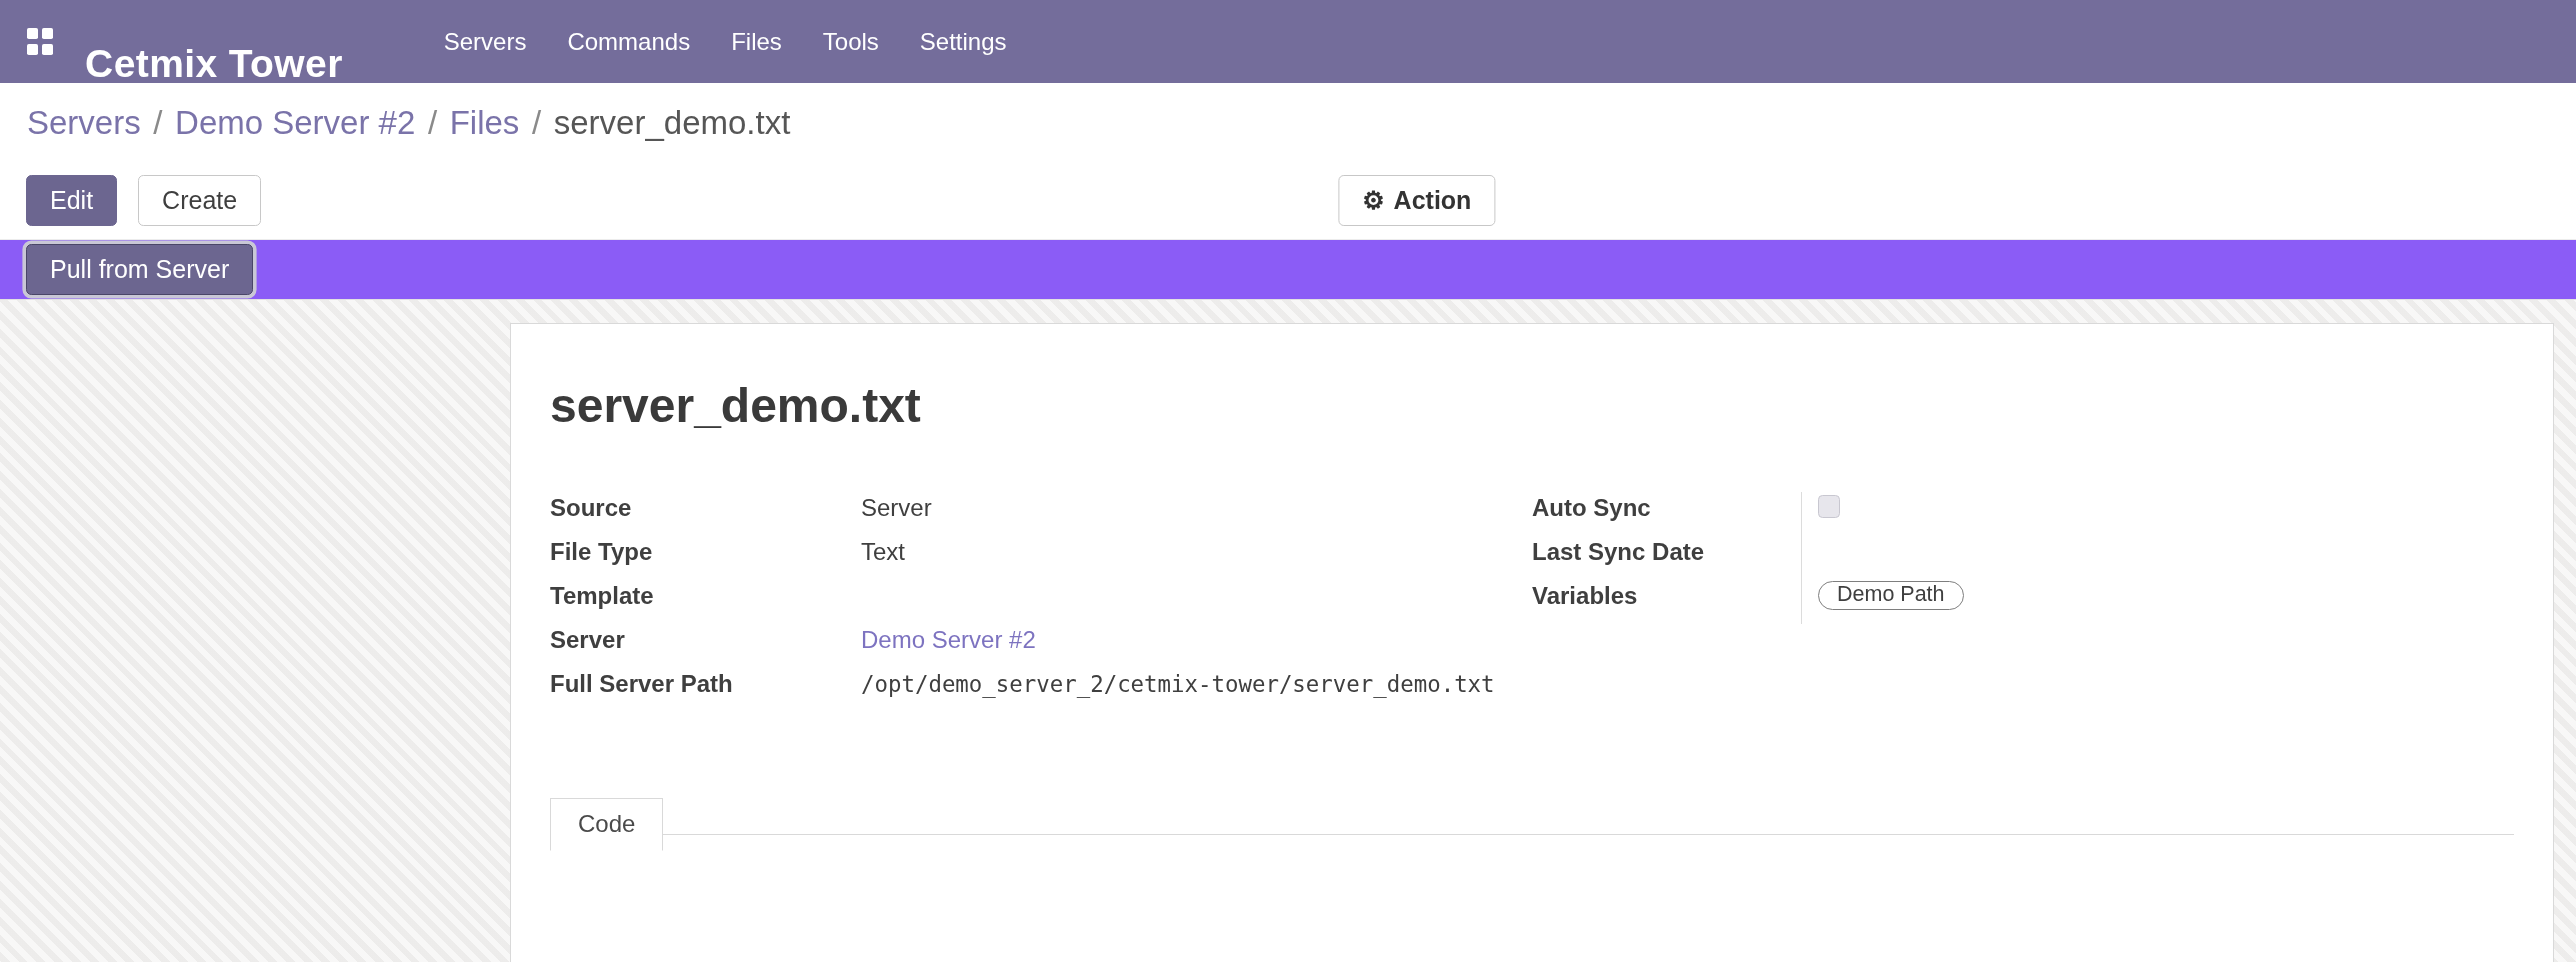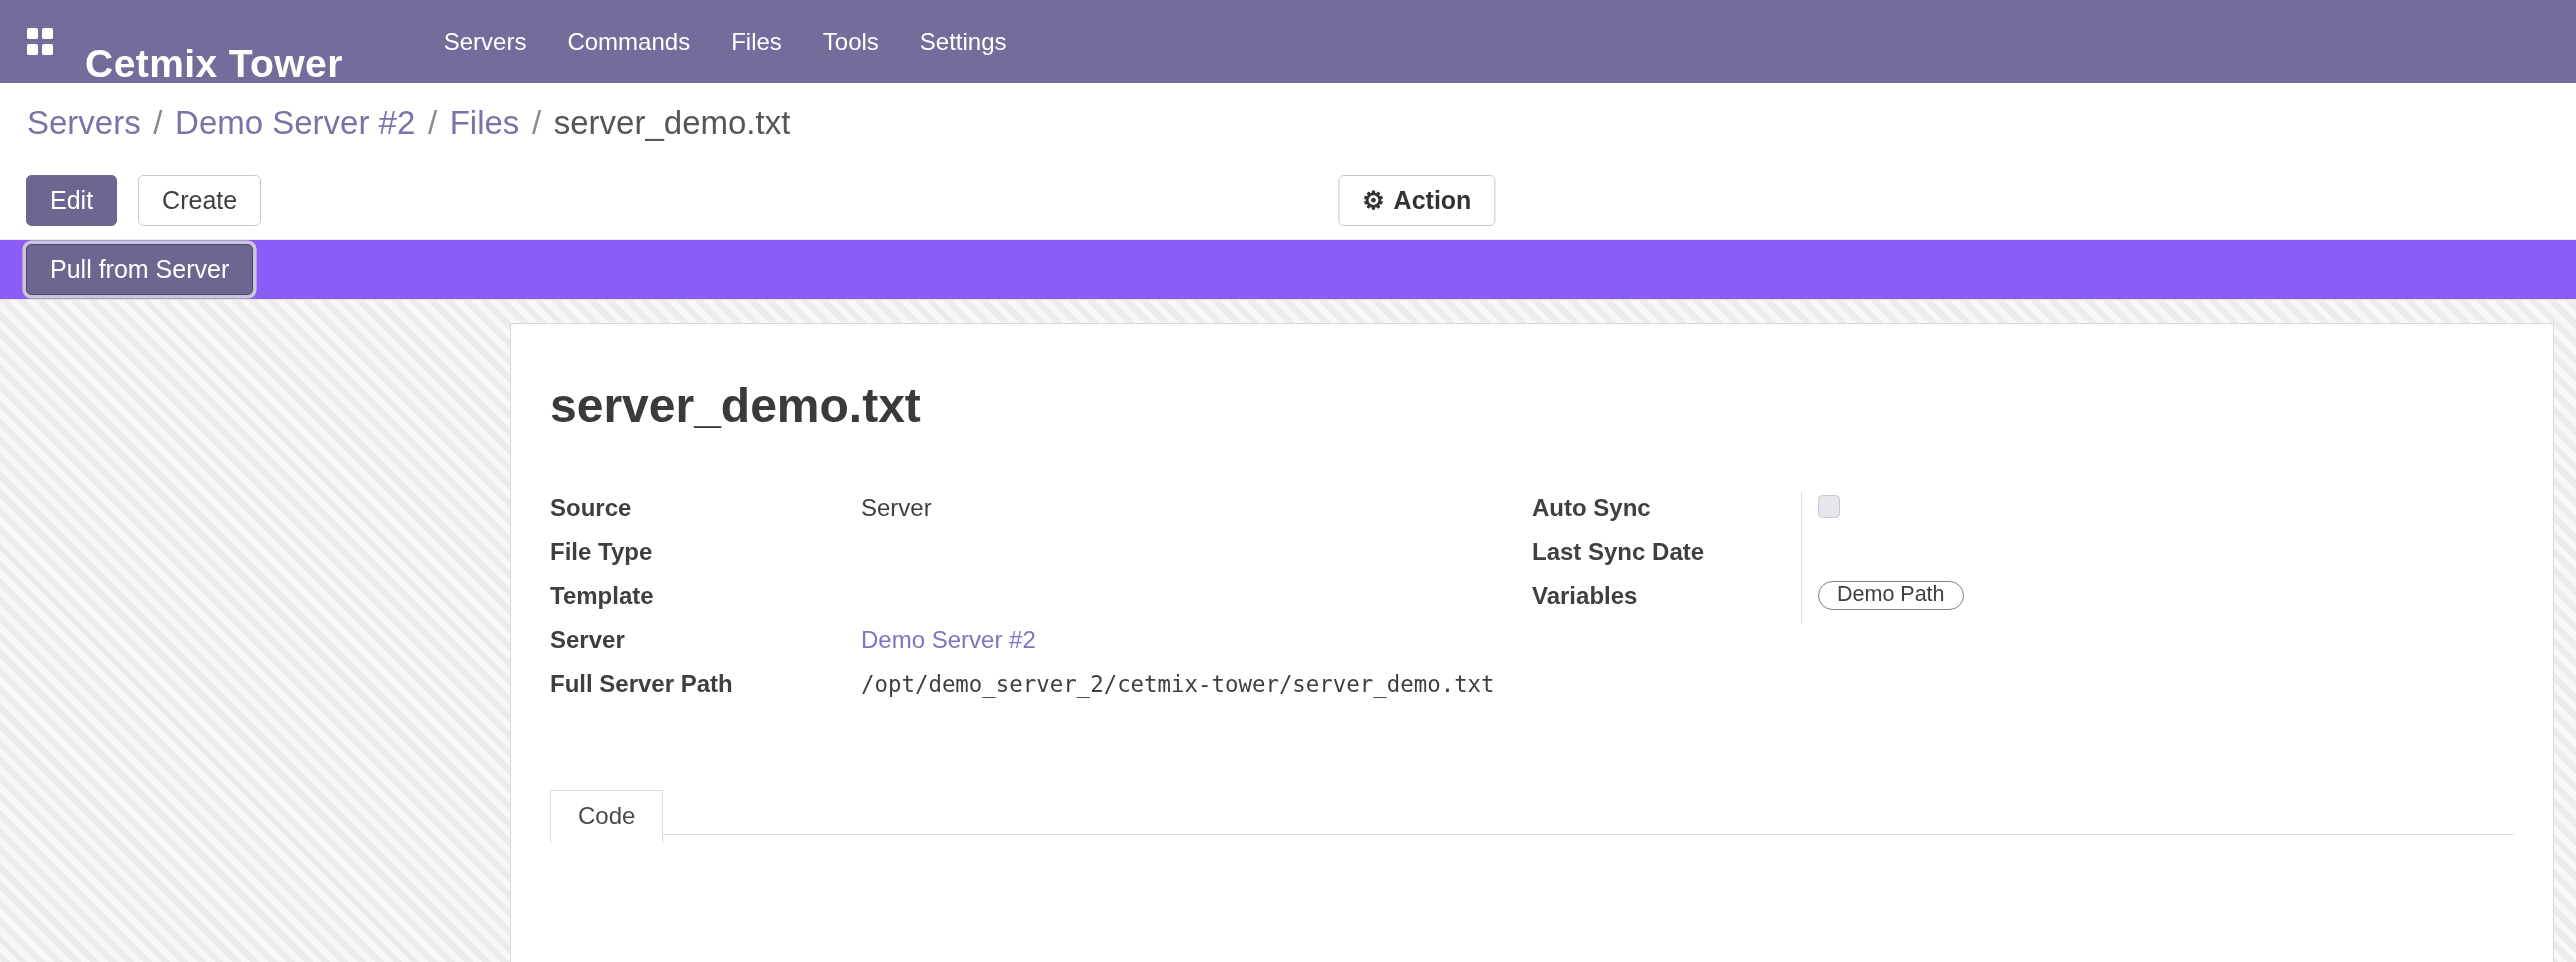--- a/index.html
+++ b/index.html
@@ -108,21 +108,21 @@
 
   
   .notebook{margin-top:70px;}
   .tabs{border-bottom:0.9px solid var(--border);}
   .tab{
     display:inline-block;padding:11.7px 27px;font-size:24px;color:#4A4A4A;
     cursor:pointer;
   }
   .tab.active{
     background:#fff;border:0.9px solid var(--border);border-bottom:0.9px solid #fff;
-    margin-bottom:-0.9px;position:relative;top:8px;
+    margin-bottom:-0.9px;position:relative;top:16px;
   }
   .tab-content{min-height:233px;background:#fff;}
 </style>
 </head>
 <body>
 
 <nav class="navbar">
   <div class="apps-icon">
     <span></span>
       <span></span>
@@ -168,20 +168,21 @@
 
     <div class="fields">
 
       <div class="group-left">
         <div class="frow">
           <div class="flabel">Source</div>
           <div class="fvalue">Server</div>
         </div>
         <div class="frow">
           <div class="flabel">File Type</div>
+          <div class="fvalue">Text</div>
         </div>
         <div class="frow">
           <div class="flabel">Template</div>
           <div class="fvalue"></div>
         </div>
         <div class="frow">
           <div class="flabel">Server</div>
           <div class="fvalue link">Demo Server #2</div>
         </div>
         <div class="frow">

